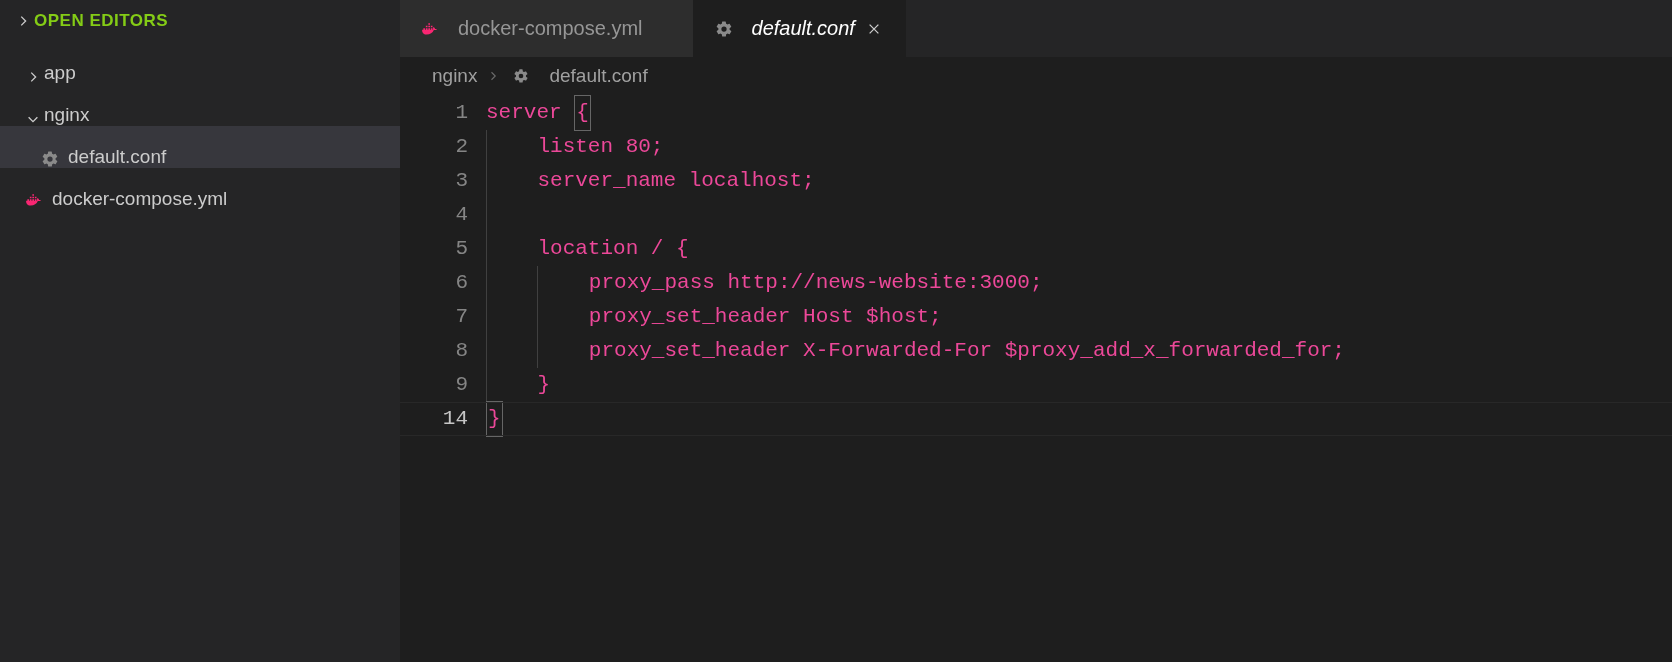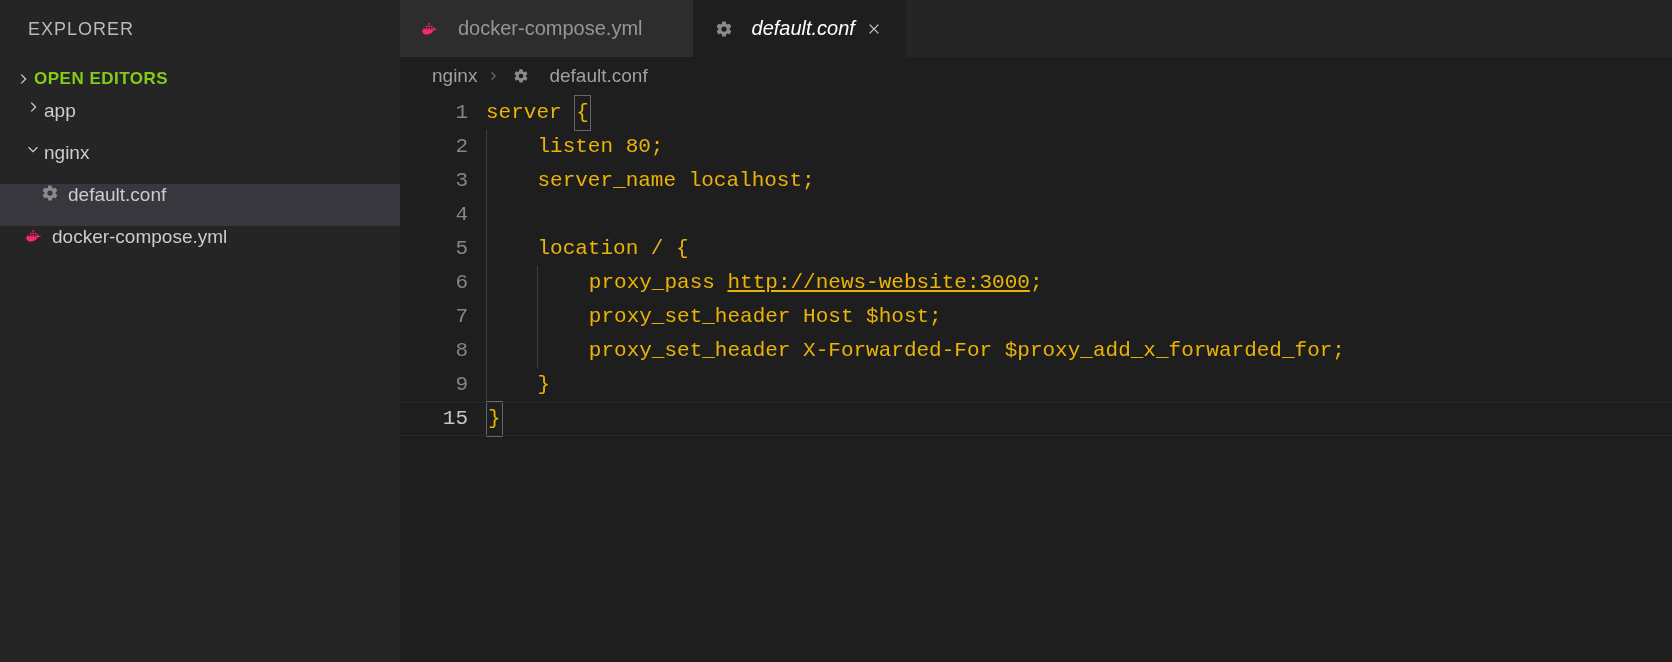--- a/index.html
+++ b/index.html
@@ -55,21 +55,21 @@
     align-items: center;
     color: #cccccc;
   }
   .tree {
     display: flex;
     flex-direction: column;
   }
   .tree-item {
     height: 42px;
     display: flex;
-    align-items: flex-start;
+    align-items: flex-end;
     font-size: 19px;
     color: #cccccc;
     cursor: pointer;
   }
   .tree-item.depth1 { padding-left: 22px; }
   .tree-item.depth2 { padding-left: 38px; }
   .tree-item.selected { background: #37373d; }
   .tree-item .chevron { width: 22px; }
   .file-icon {
     width: 24px;
@@ -148,62 +148,61 @@
     width: 86px;
     text-align: right;
     color: #858585;
     padding-right: 18px;
     user-select: none;
   }
   .gutter .ln { height: 34px; }
   .gutter .ln.current { color: #c6c6c6; }
   .code {
     flex: 1;
-    color: #eab308;
+    color: #ec4899;
     position: relative;
     white-space: pre;
     text-align: center;
   }
   .code-line {
     height: 34px;
     display: flex;
     align-items: center;
   }
   .indent-guide {
     display: inline-block;
     border-left: 1px solid #404040;
     height: 34px;
     width: 0;
     vertical-align: top;
   }
   .box-bracket {
     border: 1px solid #666666;
     padding: 0 1px;
   }
-  .underline { text-decoration: underline; }
+  .underline { }
   .cursor-line-highlight {
     position: absolute;
     left: -86px;
     right: 0;
     height: 34px;
     border-top: 1px solid #282828;
     border-bottom: 1px solid #282828;
     pointer-events: none;
   }
 
   
   svg { display: block; }
 </style>
 </head>
 <body>
 
 <div class="app">
 
   <aside class="sidebar">
-    <div class="sidebar-title">EXPLORER</div>
 
     <div class="section-header">
       <span class="chevron">
         <svg width="14" height="14" viewBox="0 0 16 16">
             <path d="M6 3l5 5-5 5" fill="none" stroke="currentColor" stroke-width="1.5"></path>
           </svg>
       </span>
       <span>OPEN EDITORS</span>
     </div>
 
@@ -299,19 +298,19 @@
       <div class="gutter">
           <div class="ln">1</div>
           <div class="ln">2</div>
           <div class="ln">3</div>
           <div class="ln">4</div>
           <div class="ln">5</div>
           <div class="ln">6</div>
           <div class="ln">7</div>
           <div class="ln">8</div>
           <div class="ln">9</div>
-          <div class="ln current">15</div>
+          <div class="ln current">14</div>
         </div>
       <div class="code"><div class="code-line"><span>server </span><span class="box-bracket">{</span></div><div class="code-line"><span class="indent-guide"></span><span>    </span><span>listen 80;</span></div><div class="code-line"><span class="indent-guide"></span><span>    </span><span>server_name localhost;</span></div><div class="code-line"><span class="indent-guide"></span><span>    </span><span></span></div><div class="code-line"><span class="indent-guide"></span><span>    </span><span>location / {</span></div><div class="code-line"><span class="indent-guide"></span><span>    </span><span class="indent-guide"></span><span>    </span><span>proxy_pass </span><span class="underline">http://news-website:3000</span><span>;</span></div><div class="code-line"><span class="indent-guide"></span><span>    </span><span class="indent-guide"></span><span>    </span><span>proxy_set_header Host $host;</span></div><div class="code-line"><span class="indent-guide"></span><span>    </span><span class="indent-guide"></span><span>    </span><span>proxy_set_header X-Forwarded-For $proxy_add_x_forwarded_for;</span></div><div class="code-line"><span class="indent-guide"></span><span>    </span><span>}</span></div><div class="code-line"><span class="box-bracket">}</span><span></span></div><div class="cursor-line-highlight" style="top: 306px;"></div></div>
     </div>
 
   </main>
 </div>
 
 </body></html>

